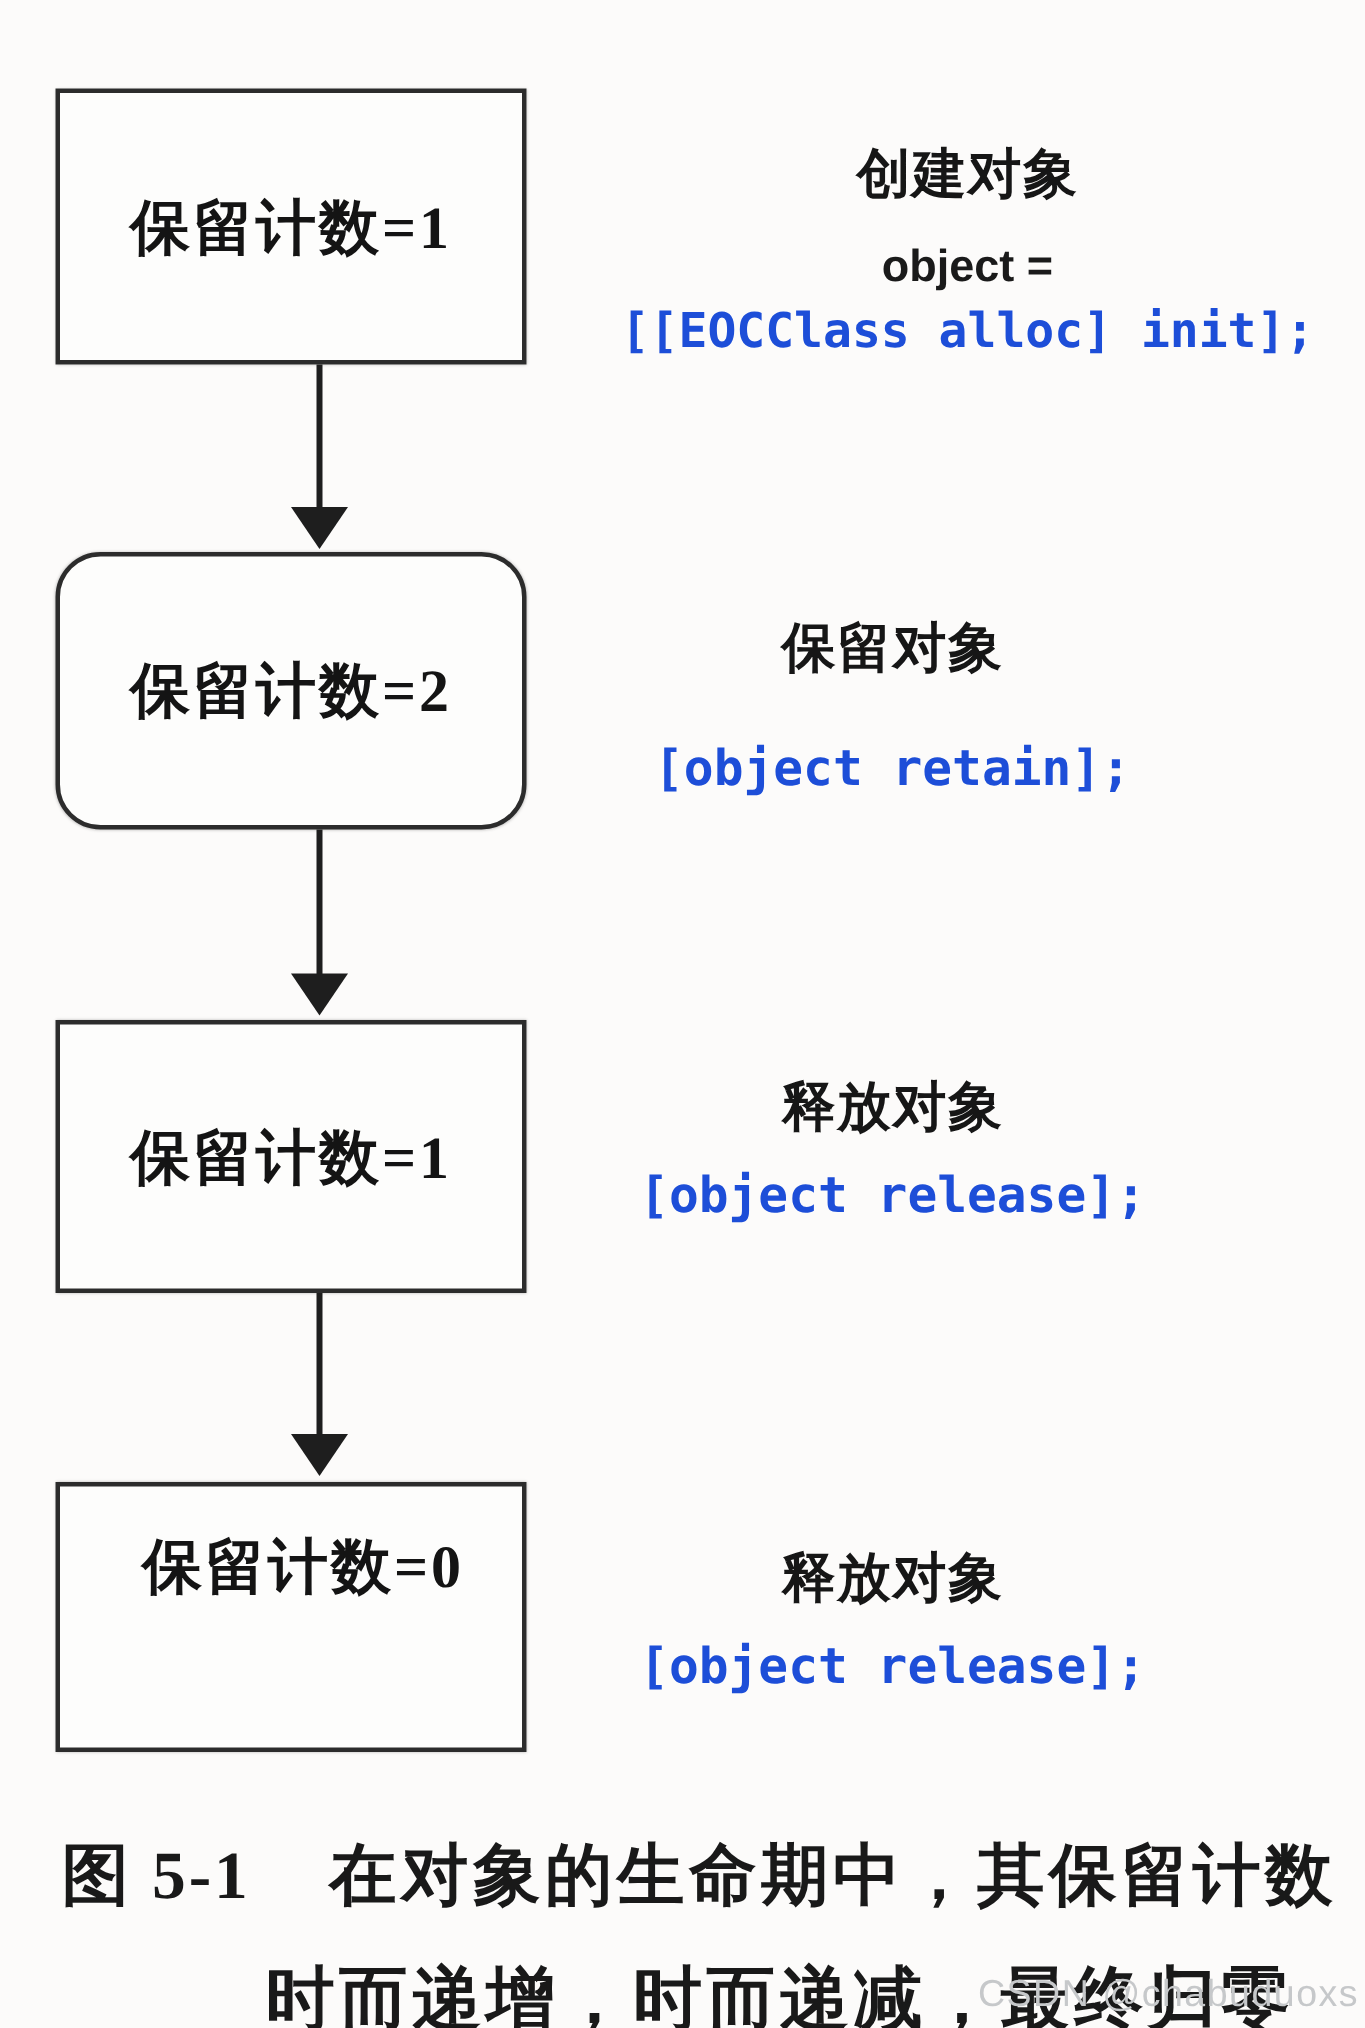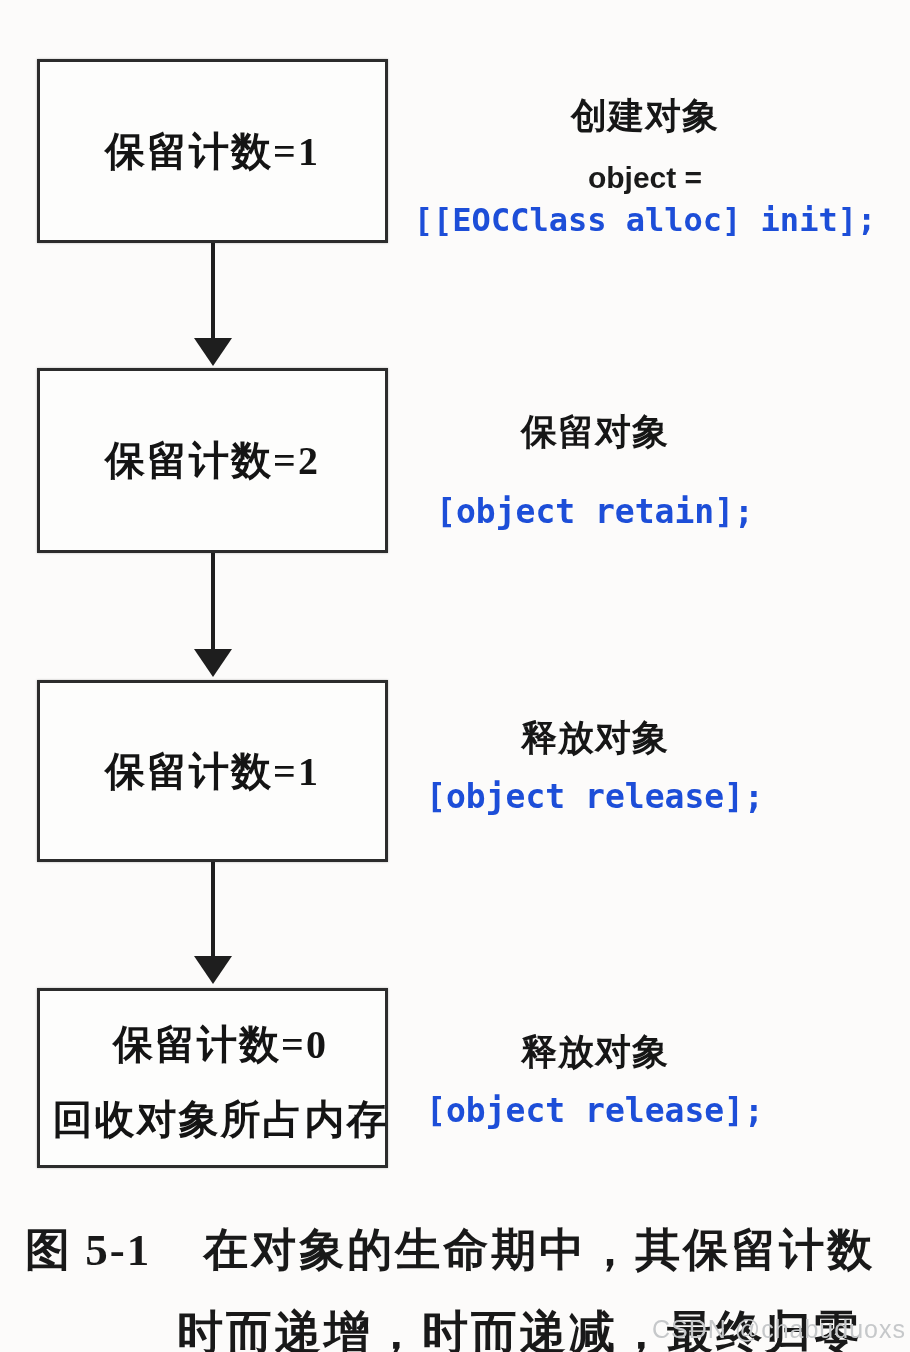--- a/index.html
+++ b/index.html
@@ -14,39 +14,39 @@
     height: 1352px;
     background: #fcfbfa;
     overflow: hidden;
     color: #1c1c1c;
   }
 
   
   .flow-box {
     position: absolute;
     left: 37px;
-    width: 351px;
+    width: 314px;
     border: 3px solid #2c2c2c;
     background: #fdfdfc;
     display: flex;
     flex-direction: column;
     align-items: center;
     justify-content: center;
     box-shadow: 0 0 2px rgba(60,60,60,.35);
   }
   .box-line {
     font-family: "Liberation Serif", "DejaVu Serif", serif;
     font-weight: bold;
     font-size: 40px;
     letter-spacing: 2px;
     color: #141414;
     white-space: nowrap;
   }
   #box1 { top: 59px;  height: 184px; }
-  #box2 { top: 368px; height: 185px; }
+  #box2 { top: 368px; height: 185px; border-radius: 30px; }
   #box3 { top: 680px; height: 182px; }
   #box4 { top: 988px; height: 180px; justify-content: space-between; padding: 26px 0 18px 16px; }
 
   
   .arrow {
     position: absolute;
     left: 194px;
     width: 38px;
   }
   .arrow .shaft {
@@ -118,21 +118,21 @@
     font-family: "Liberation Serif", "DejaVu Serif", serif;
     font-weight: bold;
     color: #191919;
   }
   .caption-row1 {
     display: flex;
     align-items: baseline;
     font-size: 45px;
     white-space: nowrap;
   }
-  .caption-label { letter-spacing: 2px; }
+  .caption-label { letter-spacing: 2px; margin-left: 16px; }
   .caption-text1 { margin-left: 52px; letter-spacing: 3px; font-family: Liberation Mono, monospace; }
   .caption-text2 {
     margin-left: 152px;
     margin-top: 22px;
     font-size: 46px;
     letter-spacing: 3px;
     white-space: nowrap;
   }
 
   
@@ -186,21 +186,20 @@
     <div class="note-code">[object release];</div>
   </div>
 
   <div class="arrow" id="arrow3">
     <div class="shaft"></div>
     <div class="head"></div>
   </div>
 
   <div class="flow-box" id="box4">
     <div class="box-line">保留计数=0</div>
-    <div class="box-line">回收对象所占内存</div>
   </div>
   <div class="note" id="note4">
     <div class="note-title">释放对象</div>
     <div class="note-code">[object release];</div>
   </div>
 
   <div id="caption">
     <div class="caption-row1">
       <span class="caption-label">图 5-1</span>
       <span class="caption-text1">在对象的生命期中，其保留计数</span>

